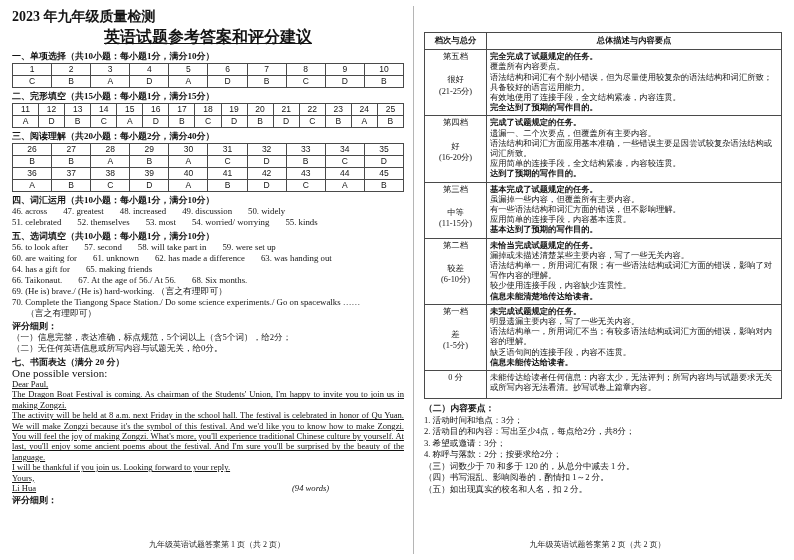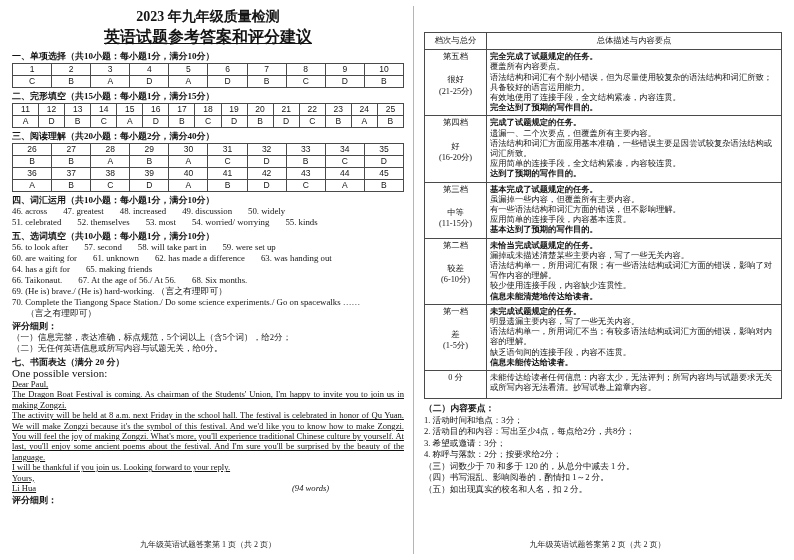--- a/index.html
+++ b/index.html
@@ -2,21 +2,21 @@
 <html><head>
 <meta charset="utf-8">
 <style>
   html,body{margin:0;padding:0;background:#f2f2f2;}
   .sheet{position:relative;width:794px;height:560px;background:#ffffff;overflow:hidden;
          font-family:"Liberation Serif","DejaVu Serif",serif;color:#141414;}
   .divider{position:absolute;left:413px;top:6px;bottom:6px;width:1px;background:#b5b5b5;}
 
   
   .page-left{position:absolute;left:12px;top:8px;width:392px;}
-  .title{text-align:center;font-weight:bold;font-size:14px;line-height:17px;}
+  .title{font-weight:bold;font-size:14px;line-height:17px;}
   .subtitle{text-align:center;font-weight:bold;font-size:16px;line-height:20px;margin:2px 0 4px;text-decoration:underline;}
   .sec-head{font-weight:bold;font-size:9px;line-height:11px;margin-top:3px;}
   .ans-table{width:100%;border-collapse:collapse;table-layout:fixed;margin:1px 0 1px;}
   .ans-table td{border:1px solid #4a4a4a;text-align:center;font-size:8.5px;height:11px;
                 padding:0;line-height:11px;font-family:"Liberation Sans","DejaVu Sans",sans-serif;}
   .ans-line{font-size:8.8px;line-height:11px;display:flex;flex-wrap:wrap;}
   .ans-line span{margin-right:16px;white-space:nowrap;}
   .ans-line.indent{padding-left:14px;}
   .rubric-title{font-weight:bold;font-size:9px;line-height:12px;margin-top:1px;}
   .rubric-line{font-size:8.6px;line-height:11px;}
@@ -25,34 +25,34 @@
   .essay .u{text-decoration:underline;text-underline-offset:1px;}
   .essay-para{text-decoration:underline;text-underline-offset:1px;}
   .essay-sign{position:relative;line-height:10.4px;}
   .wordcount{position:absolute;left:280px;top:0;font-style:italic;text-decoration:none;}
 
   
   .page-right{position:absolute;left:424px;top:32px;width:358px;}
   .rubric-table{width:100%;border-collapse:collapse;table-layout:fixed;}
   .rubric-table th,.rubric-table td{border:1px solid #4a4a4a;font-size:8.3px;padding:2px 3px;
        vertical-align:top;line-height:10.2px;}
-  .rubric-table th{font-weight:normal;text-align:center;padding:3px 2px;}
+  .rubric-table th{font-weight:bold;text-align:center;padding:3px 2px;}
   .tier-cell{text-align:center;}
   .tier-name{font-size:8.3px;}
   .tier-grade{margin-top:13px;}
   .tier-score{margin-top:1px;}
   .rub-line{margin:0;}
   .rub-line.b{font-weight:bold;}
   .notes{margin-top:4px;}
   .notes-title{font-size:8.8px;line-height:11.5px;font-weight:bold;}
   .note-line{font-size:8.6px;line-height:11.5px;}
 
   
   .footer{position:absolute;top:539px;font-size:8px;color:#222;text-align:center;}
-  .footer-left{left:3px;width:410px;}
+  .footer-left{left:12px;width:410px;}
   .footer-right{left:415px;width:365px;}
 </style>
 </head>
 <body>
 
 <div class="sheet">
   <div class="divider"></div>
 
   <div class="page-left">
     <div class="title">2023 年九年级质量检测</div>

